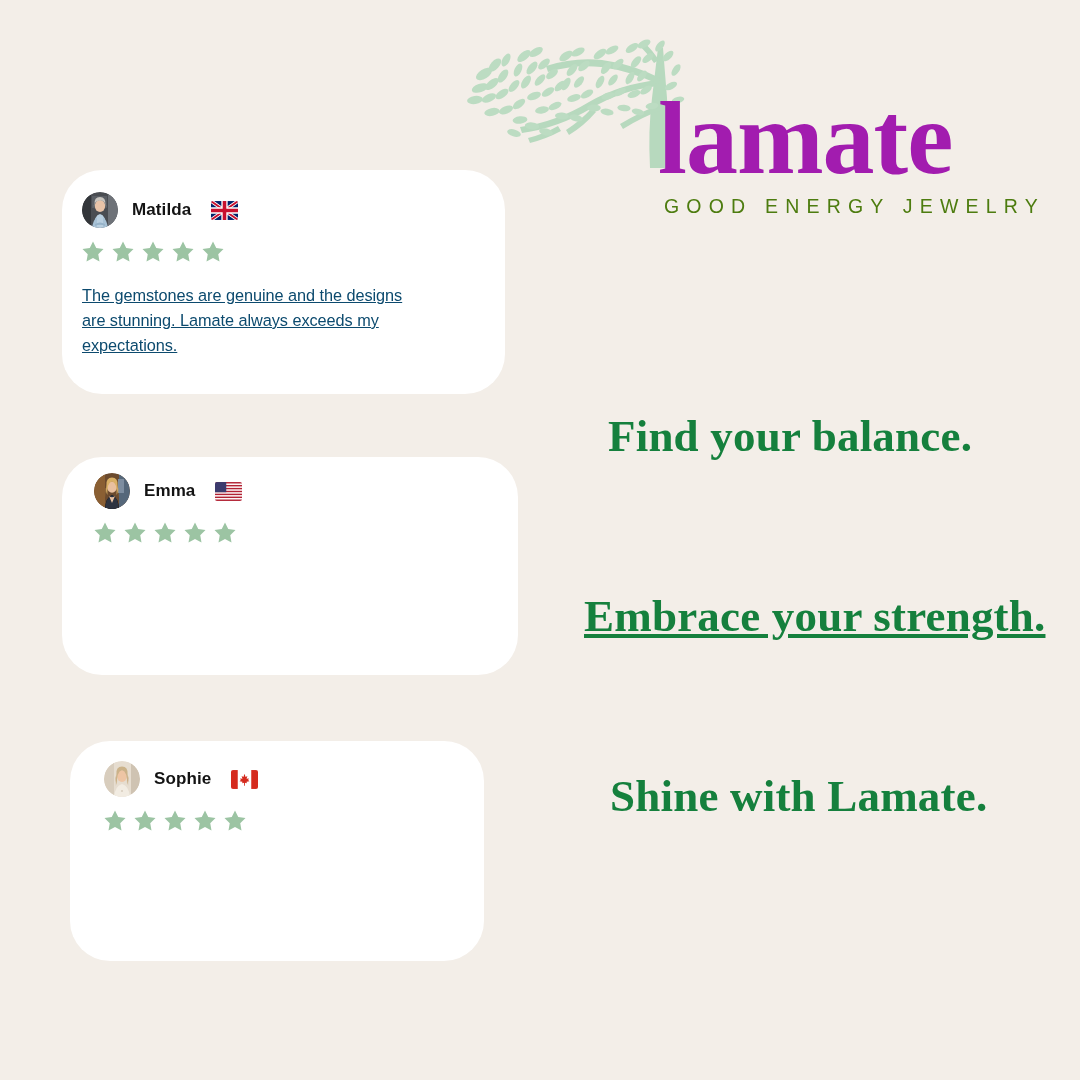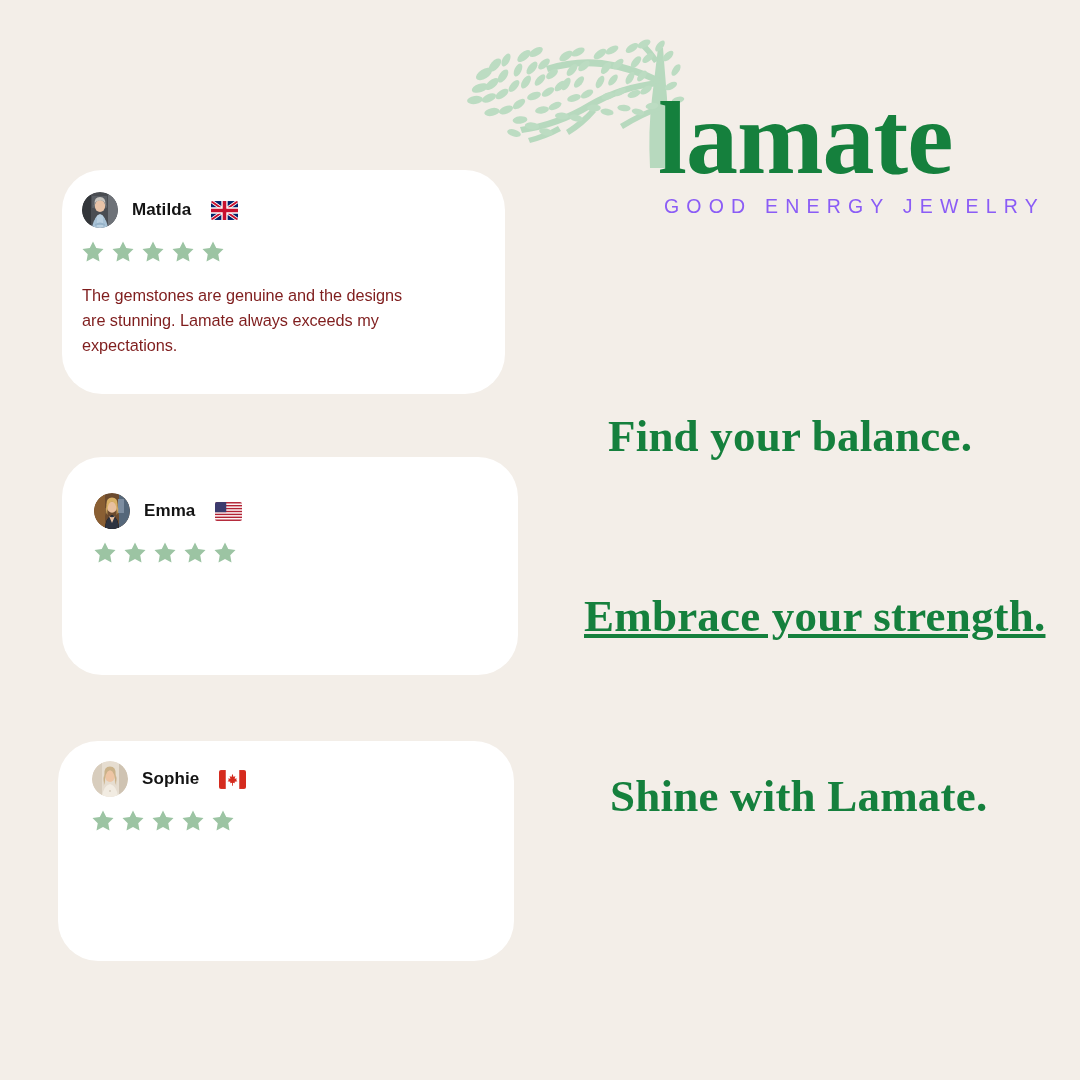--- a/index.html
+++ b/index.html
@@ -30,46 +30,46 @@
     width: 230px;
     height: 165px;
   }
   #brand-wordmark {
     position: absolute;
     left: 196px;
     top: 48px;
     font-family: "Liberation Serif", "DejaVu Serif", serif;
     font-size: 104px;
     font-weight: 700;
-    color: #15803d;
+    color: #a21caf;
     letter-spacing: -1px;
     line-height: 1;
   }
   #brand-tagline {
     position: absolute;
     left: 202px;
     top: 157px;
     font-family: "Liberation Sans", sans-serif;
     font-size: 19.5px;
     font-weight: 400;
-    color: #8b5cf6;
+    color: #4d7c0f;
     letter-spacing: 7.2px;
     white-space: nowrap;
   }
 
   
   .review-card {
     position: absolute;
     background: #FFFFFF;
     border-radius: 40px;
     box-sizing: border-box;
   }
   #review-card-0 { left: 62px;  top: 170px; width: 443px; height: 224px; padding: 22px 0 0 20px; }
-  #review-card-1 { left: 62px;  top: 457px; width: 456px; height: 218px; padding: 36px 0 0 32px; }
-  #review-card-2 { left: 58px;  top: 741px; width: 456px; height: 220px; padding: 20px 0 12px 34px; }
+  #review-card-1 { left: 62px;  top: 457px; width: 456px; height: 218px; padding: 16px 0 0 32px; }
+  #review-card-2 { left: 70px;  top: 741px; width: 414px; height: 220px; padding: 20px 0 12px 34px; }
 
   .review-header {
     display: flex;
     align-items: center;
     gap: 14px;
   }
   .review-avatar {
     width: 36px;
     height: 36px;
     border-radius: 50%;
@@ -103,23 +103,24 @@
     display: flex;
     gap: 4px;
     margin-left: -2px;
   }
   .review-stars svg { display: block; }
 
   .review-text {
     margin-top: 18px;
     font-size: 16.3px;
     line-height: 25px;
-    color: #7f1d1d;
+    color: #0c4a6e;
     max-width: 330px;
     letter-spacing: -0.05px;
+    text-decoration: underline;
   }
   #review-card-1 .review-text { max-width: 368px; }
   #review-card-2 .review-text { max-width: 372px; }
 
   
   .headline {
     position: absolute;
     font-family: "Liberation Serif", "DejaVu Serif", serif;
     font-weight: 700;
     color: #15803d;

